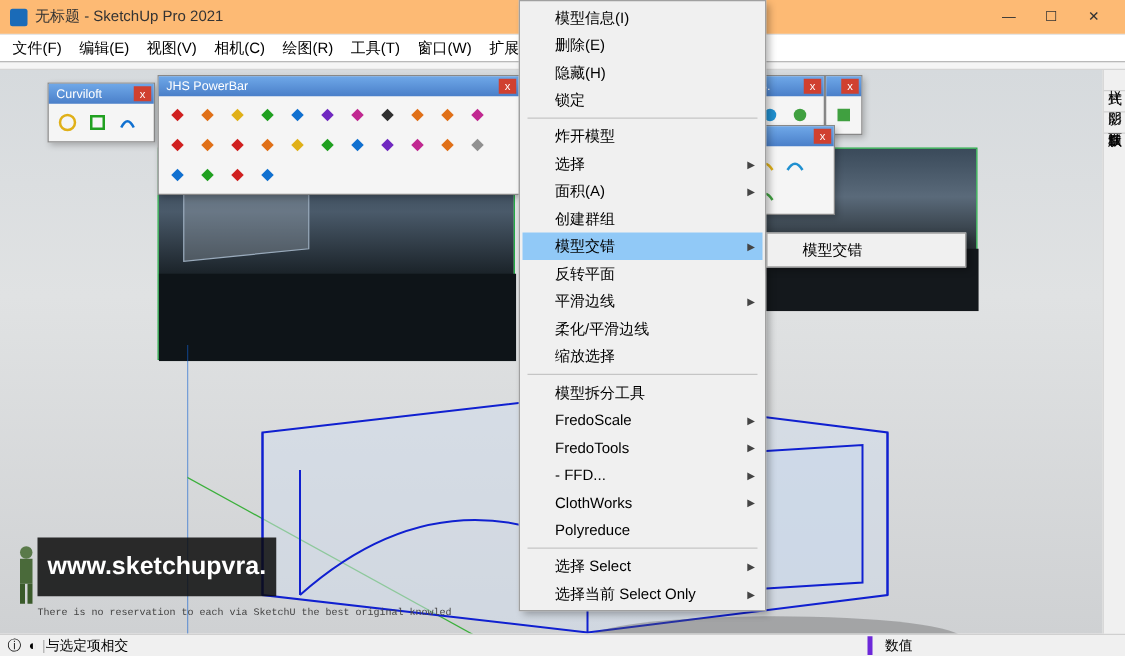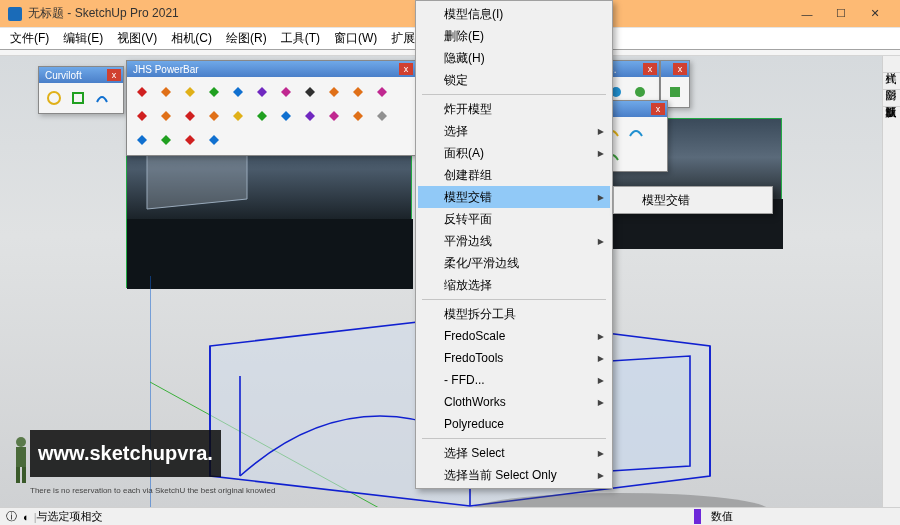--- a/index.html
+++ b/index.html
@@ -19,26 +19,26 @@
 .floatbar .hdr .t { flex: 1; color: #fff; font-size: 10px; padding-left: 4px; }
 .floatbar .body { padding: 4px; display: flex; flex-wrap: wrap; gap: 2px; }
 .tbtn { width: 22px; height: 22px; border: 1px solid transparent; display: flex; align-items: center; justify-content: center; }
 .context-menu { position: absolute; background: #f0f0f0; border: 1px solid #a0a0a0; box-shadow: 3px 3px 6px rgba(0,0,0,.3); font-size: 12px; padding: 2px; min-width: 198px; }
 .context-menu .item { display: flex; align-items: center; height: 22px; padding: 0 18px 0 26px; position: relative; white-space: nowrap; }
 .context-menu .item.hl { background: #91c9f7; }
 .context-menu .item.arrow::after { content: "▶"; position: absolute; right: 6px; font-size: 8px; color: #444; }
 .context-menu .sep { height: 1px; background: #c5c5c5; margin: 3px 4px; }
 .statusbar { position: absolute; bottom: 0; left: 0; right: 0; height: 18px; background: #f0f0f0; border-top: 1px solid #d0d0d0; display: flex; align-items: center; font-size: 11px; padding: 0 6px; }
 .statusbar .mid { flex: 1; padding-left: 0; }
-.statusbar .right { border-left: 7px solid #6d28d9; padding: 0 10px; width: 200px; }
+.statusbar .right { border-left: 4px solid #6d28d9; padding: 0 10px; width: 200px; }
 .side-tabs { position: absolute; top: 56px; right: 0; width: 18px; bottom: 18px; background: #f0f0f0; border-left: 1px solid #d0d0d0; display: flex; flex-direction: column; font-size: 11px; }
 .side-tabs div { writing-mode: vertical-rl; padding: 8px 2px; border-bottom: 1px solid #d0d0d0; text-align: center; }
 .sketch { position: absolute; left: 150px; top: 220px; width: 620px; height: 260px; pointer-events: none; }
 .watermark { position: absolute; left: 30px; bottom: 30px; color: #fff; background: rgba(10,10,10,.85); font-weight: bold; font-size: 20px; padding: 12px 8px; font-family: Arial, sans-serif; }
-.subwater { position: absolute; left: 30px; bottom: 12px; font-size: 8px; color: #444; }
+.subwater { position: absolute; left: 30px; bottom: 12px; font-size: 8px; color: #444; font-family: Liberation Mono, monospace; }
 .figure { position: absolute; left: 10px; bottom: 22px; width: 22px; height: 50px; }
 .photo { position: absolute; border: 1px solid #2a4; }
 .photo.p1 { left: 126px; top: 62px; width: 286px; height: 170px; background: linear-gradient(180deg,#2a3a4a 0%,#4a5a6a 30%,#1a2228 60%,#0b1115 100%); }
 .photo.p2 { left: 556px; top: 62px; width: 226px; height: 130px; background: linear-gradient(180deg,#3a4a5a 0%,#5a6a7a 30%,#2a3238 60%,#1b2125 100%); }
 </style>
 </head>
 <body>
 
 <div class="titlebar">
   <div class="app-icon"></div>

